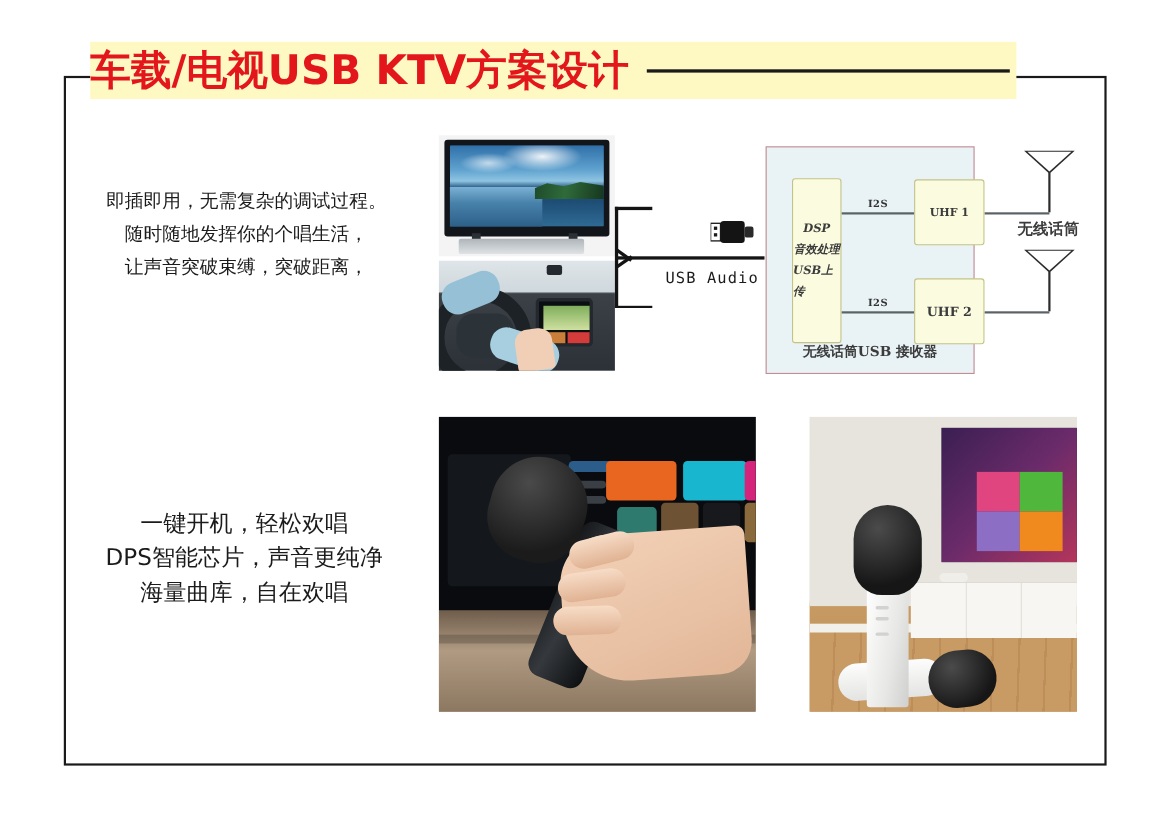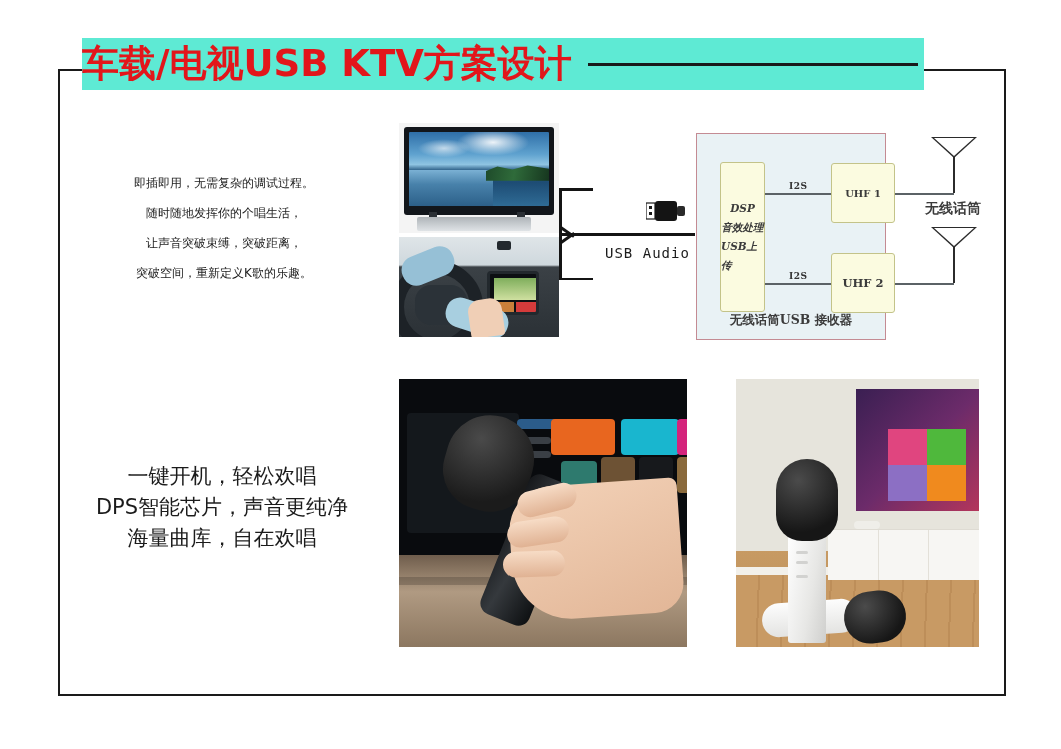--- a/index.html
+++ b/index.html
@@ -5,30 +5,30 @@
   html,body{margin:0;padding:0;background:#ffffff;}
   body{width:1061px;height:749px;position:relative;overflow:hidden;
        font-family:"Liberation Sans","DejaVu Sans",sans-serif;}
 
   
   #slide-frame{position:absolute;left:58px;top:69px;width:948px;height:627px;
                border:2.5px solid #1a1a1a;box-sizing:border-box;background:transparent;}
 
   
   #title-block{position:absolute;left:82px;top:38px;display:flex;align-items:center;
-               height:52px;z-index:5;background:#5eead4;padding-right:6px;}
+               height:52px;z-index:5;background:#fef9c3;padding-right:6px;}
   #title-text{color:#e2161b;font-weight:bold;font-size:37px;letter-spacing:0px;
               white-space:nowrap;line-height:52px;
               font-family:"DejaVu Sans","Liberation Sans",sans-serif;}
   #title-rule{height:3px;background:#1a1a1a;width:330px;margin-left:16px;}
 
   
   .para{position:absolute;text-align:center;color:#1b1b1b;
         font-family:"DejaVu Sans","Liberation Sans",sans-serif;}
-  #intro-paragraph{left:64px;top:168px;width:320px;font-size:12px;line-height:30px;}
+  #intro-paragraph{left:64px;top:168px;width:320px;font-size:17px;line-height:30px;}
   #feature-paragraph{left:62px;top:461px;width:320px;font-size:21px;line-height:31px;}
   .para div{white-space:nowrap;}
 
   
   .photo{position:absolute;overflow:hidden;background:#ddd;}
 
   
   #tv-photo{left:399px;top:123px;width:160px;height:110px;background:#f4f4f4;}
   .tv-body{position:absolute;left:5px;top:4px;width:150px;height:88px;
            background:#12161b;border-radius:3px;padding:4px;box-sizing:border-box;}
@@ -148,21 +148,20 @@
   <div id="title-text">车载/电视USB KTV方案设计</div>
   <div id="title-rule"></div>
 </div>
 
 <div id="slide-frame"></div>
 
 <div class="para" id="intro-paragraph">
   <div>即插即用，无需复杂的调试过程。</div>
   <div>随时随地发挥你的个唱生活，</div>
   <div>让声音突破束缚，突破距离，</div>
-  <div>突破空间，重新定义K歌的乐趣。</div>
 </div>
 
 <div class="para" id="feature-paragraph">
   <div>一键开机，轻松欢唱</div>
   <div>DPS智能芯片，声音更纯净</div>
   <div>海量曲库，自在欢唱</div>
 </div>
 
 <div class="photo" id="tv-photo">
   <div class="tv-body">

